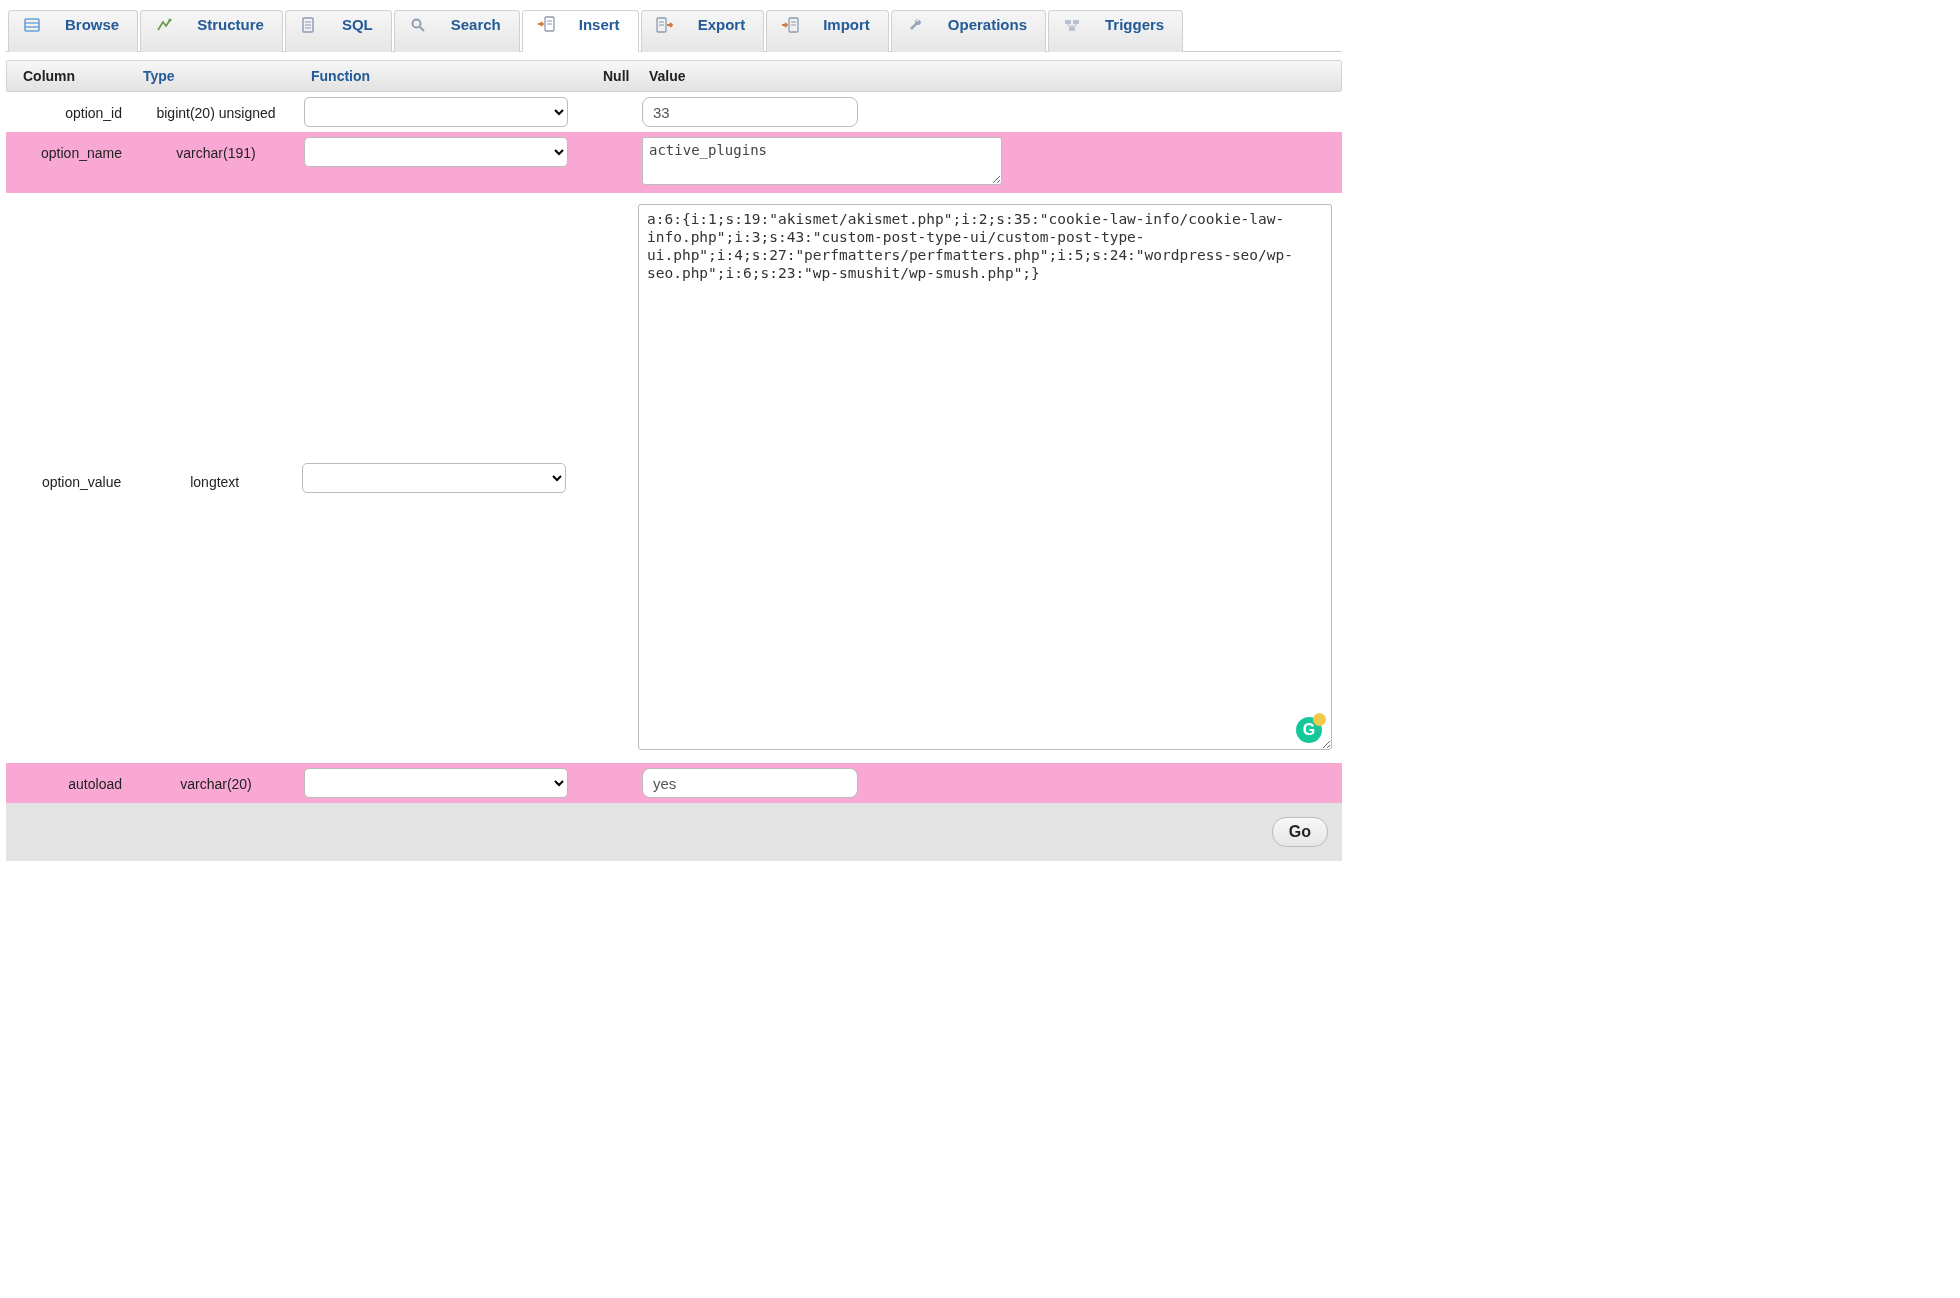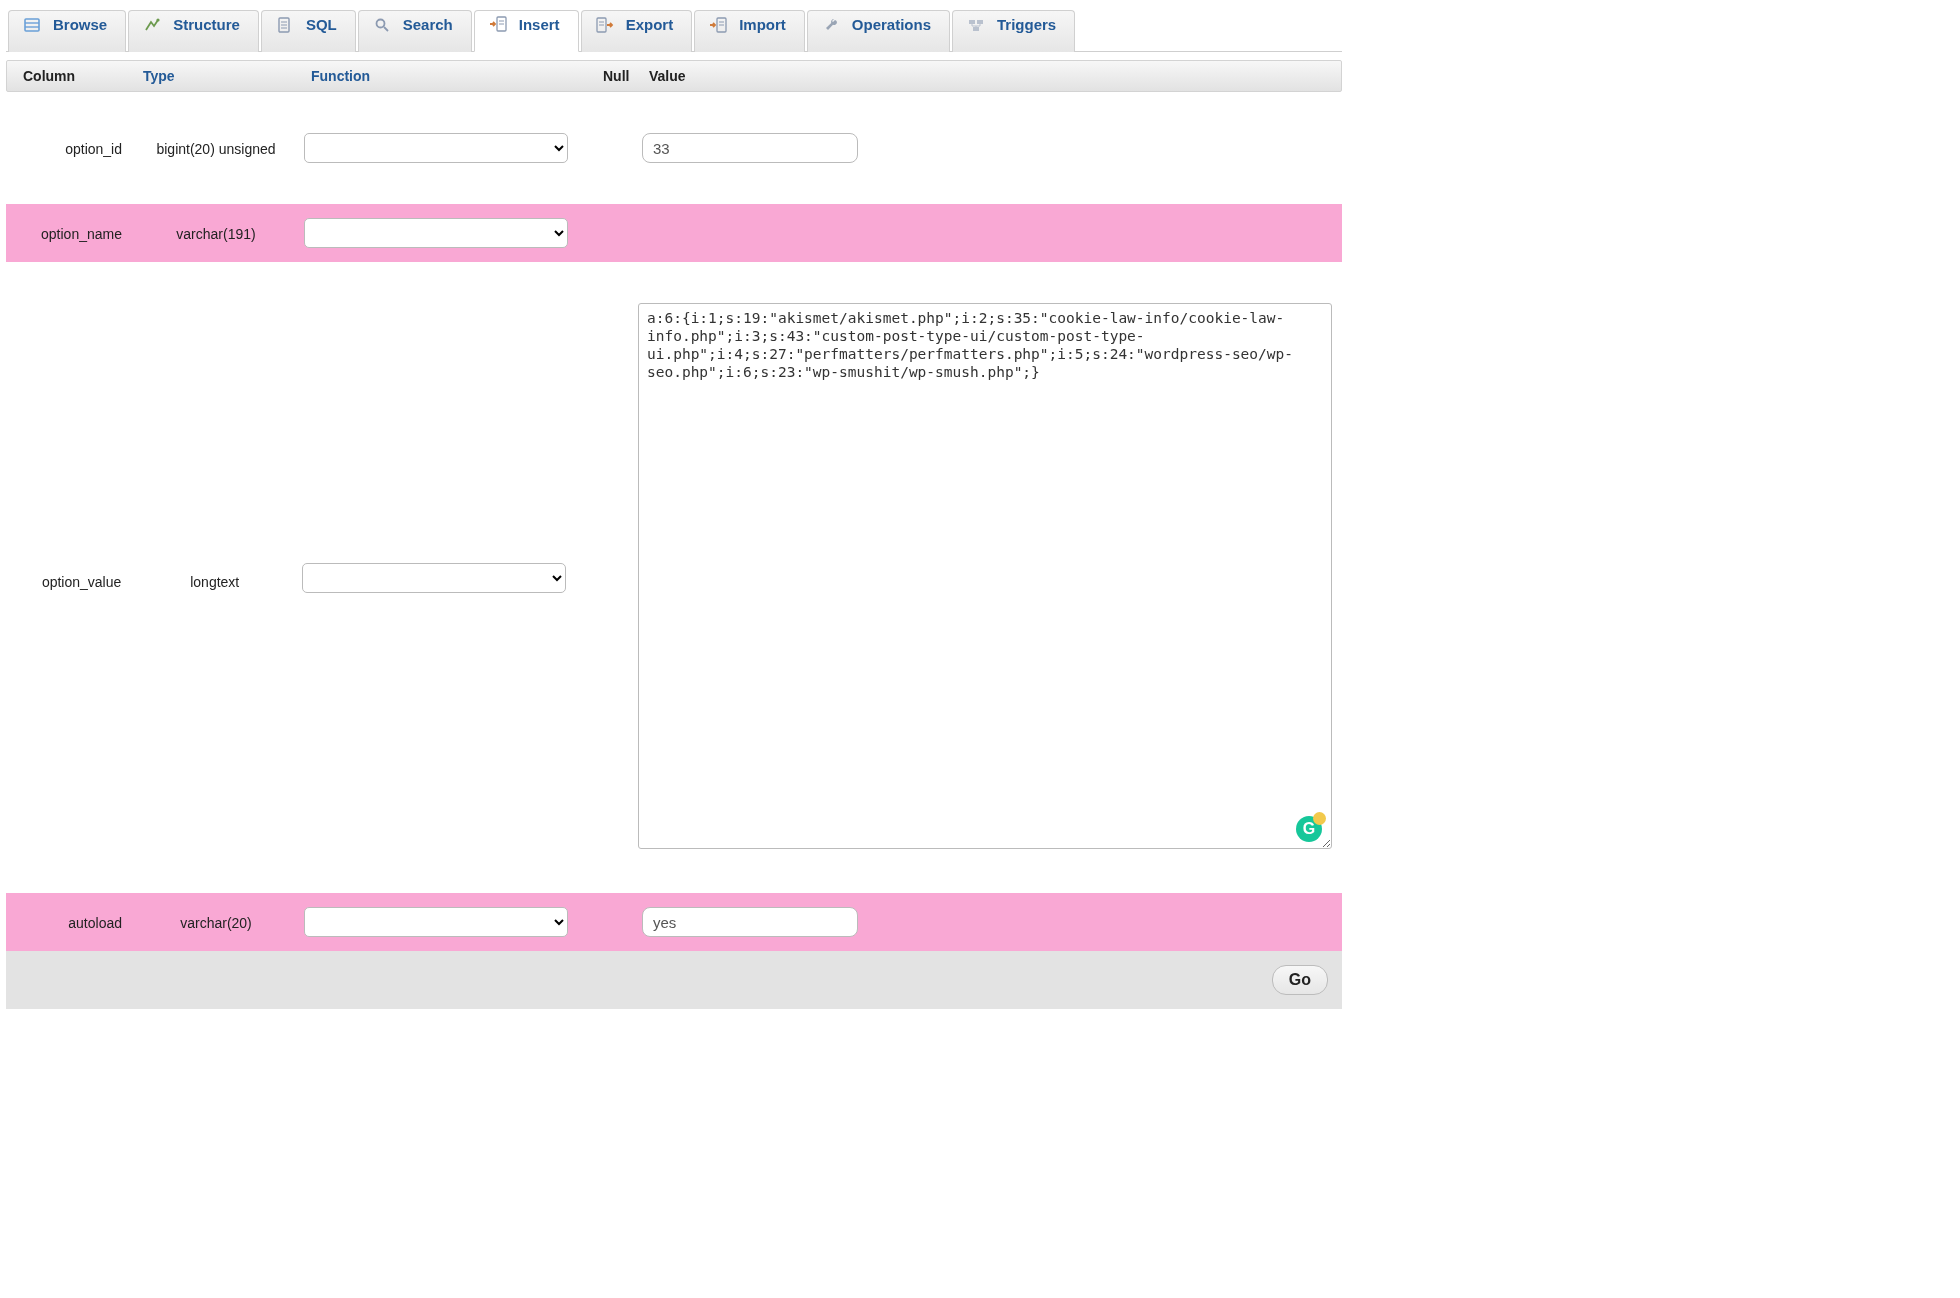--- a/index.html
+++ b/index.html
@@ -19,21 +19,21 @@
     display: flex;
     gap: 2px;
     border-bottom: 1px solid #cfcfcf;
     align-items: flex-end;
     height: 46px;
     padding-left: 2px;
   }
   .tab {
     display: flex;
     align-items: center;
-    gap: 12px;
+    gap: 24px;
     padding: 8px 18px 22px 14px;
     background: linear-gradient(#f6f6f6, #e6e6e6);
     border: 1px solid #d0d0d0;
     border-bottom: none;
     border-radius: 4px 4px 0 0;
     font-weight: 700;
     color: #235a97;
     cursor: pointer;
     font-size: 15px;
     height: 42px;
@@ -65,22 +65,21 @@
   .thead .hcol { padding: 5px 16px; }
   .hcol.column { width: 120px; color:#222; }
   .hcol.type   { width: 168px; color: #235a97; cursor:pointer; }
   .hcol.func   { width: 292px; color: #235a97; cursor:pointer; }
   .hcol.null   { width: 46px; }
   .hcol.value  { flex: 1; }
   
   .row {
     display: flex;
     align-items: flex-start;
-    padding: 12px 6px;
-    margin-top: 27px;
+    padding: 3px 6px;
   }
   .row.alt { background: #f9a8d4; }
   .cell { padding: 2px 4px; }
   .cell.column { width: 120px; text-align: right; padding-right: 10px; padding-top:10px; }
   .cell.type   { width: 168px; text-align: center; padding-top:10px; }
   .cell.func   { width: 292px; display:flex; align-items:center; }
   .cell.null   { width: 46px; }
   .cell.value  { flex: 1; }
   .cell.column, .cell.type { color:#222; }
   
@@ -293,20 +292,23 @@
     </div>
   </div>
 
   <div class="row alt">
     <div class="cell column">option_name</div>
     <div class="cell type">varchar(191)</div>
     <div class="cell func">
       <select class="func-select"></select>
     </div>
     <div class="cell null"></div>
+    <div class="cell value">
+      <textarea class="small-ta" style="">active_plugins</textarea>
+    </div>
   </div>
 
   <div class="row tall" style="min-height:570px;">
     <div class="cell column">option_value</div>
     <div class="cell type">longtext</div>
     <div class="cell func">
       <select class="func-select"></select>
     </div>
     <div class="cell null"></div>
     <div class="cell value">

